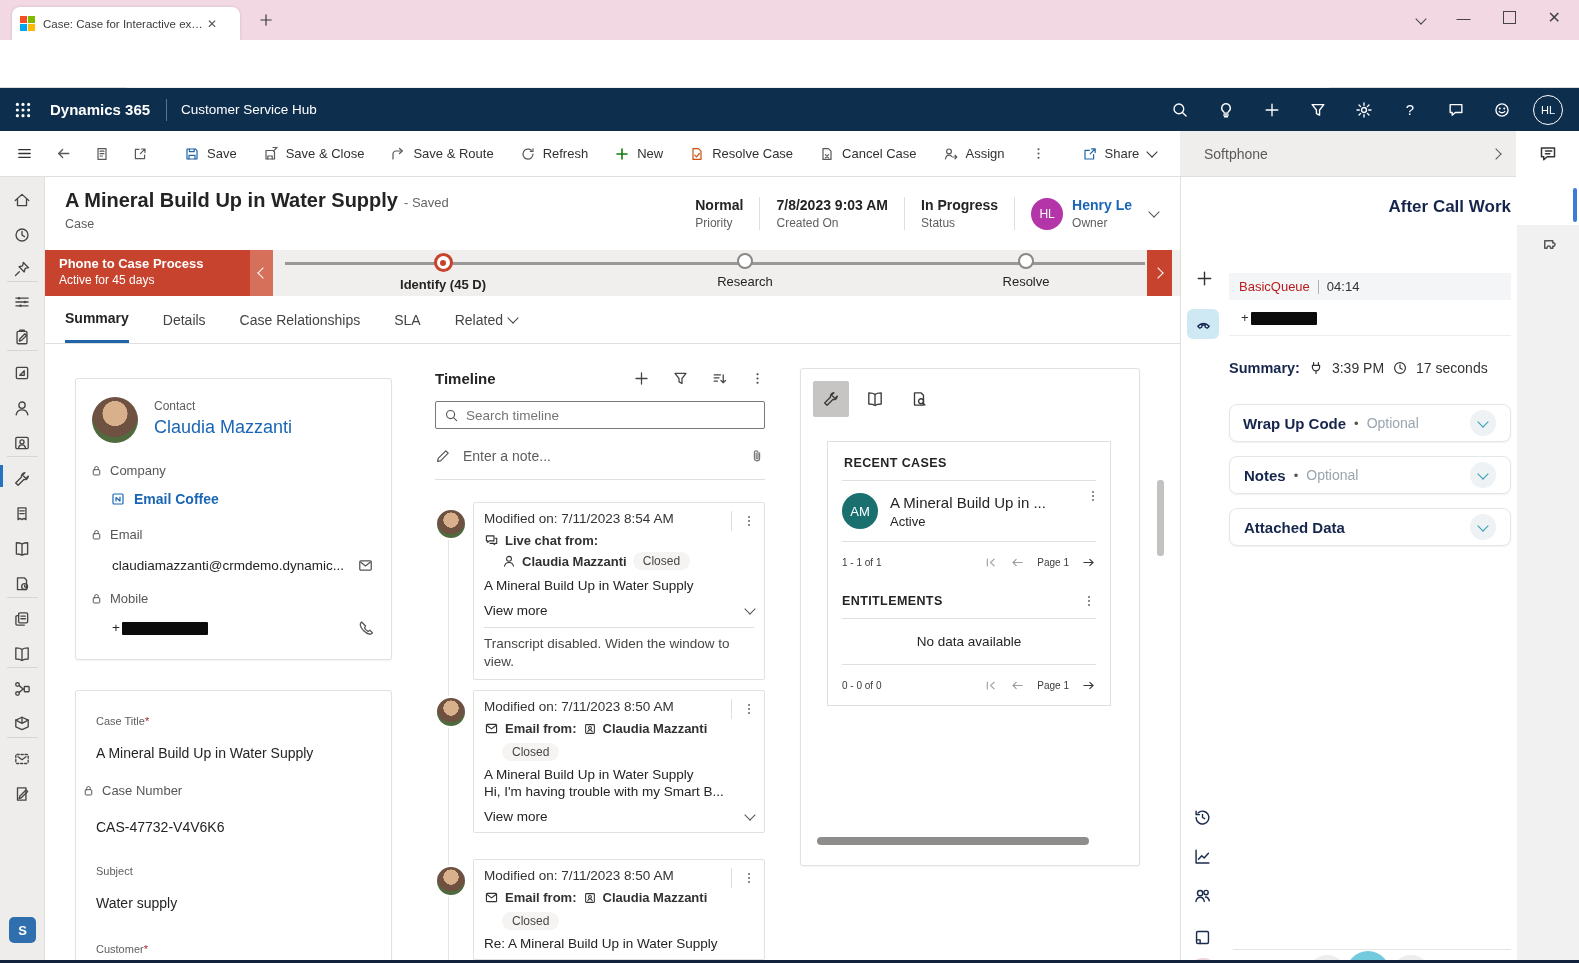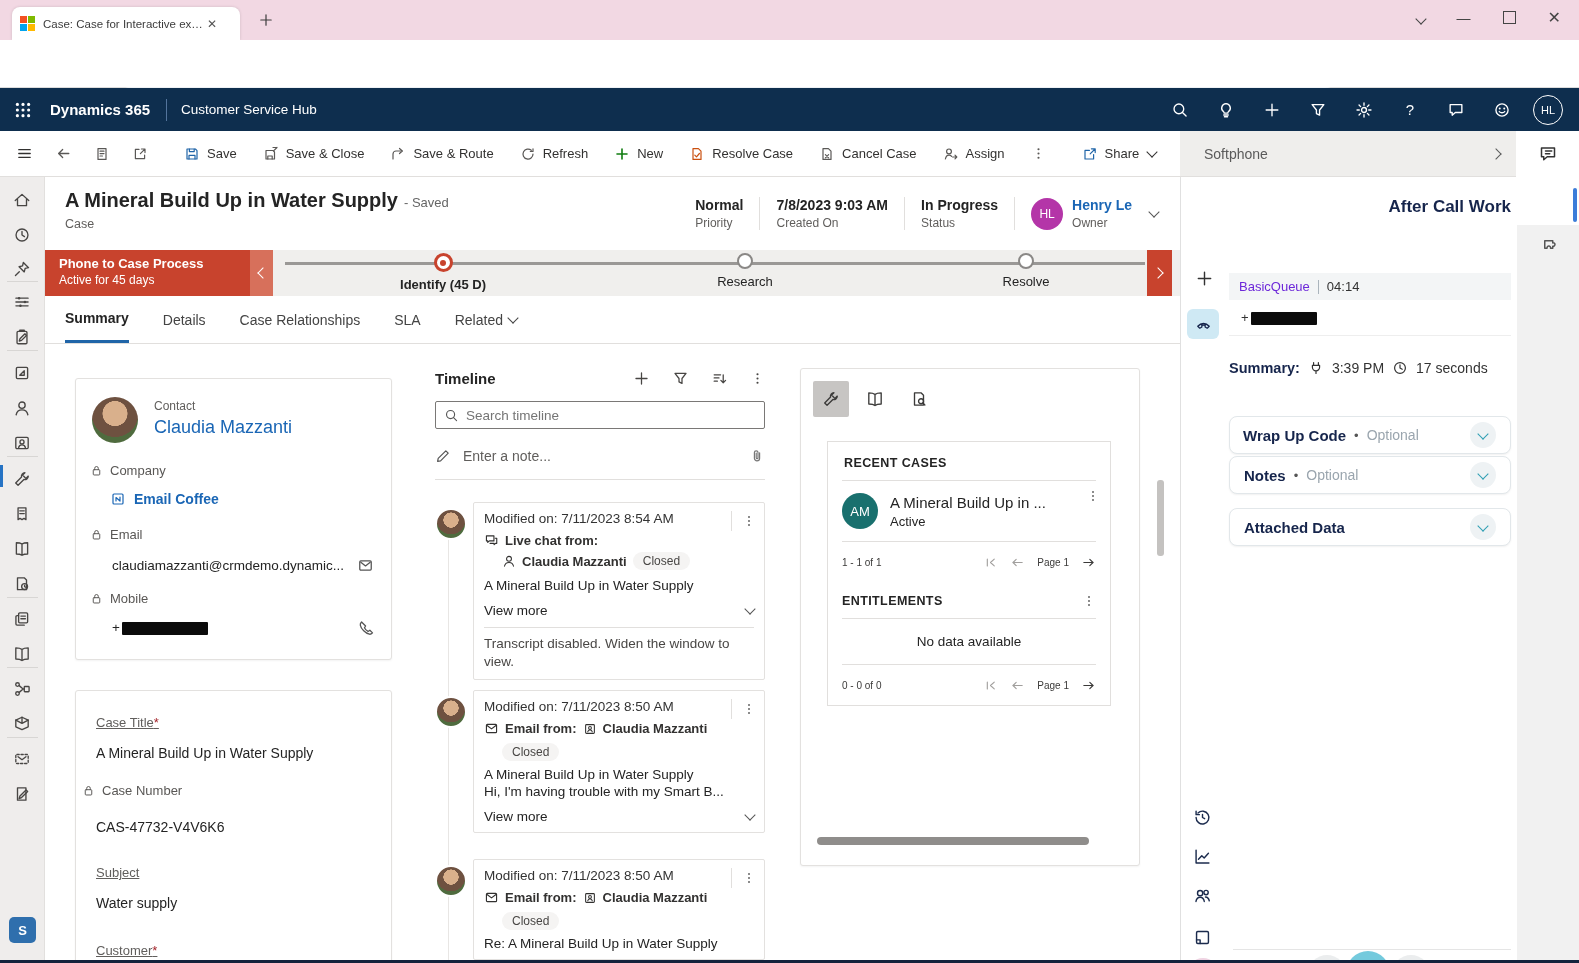--- a/index.html
+++ b/index.html
@@ -68,21 +68,21 @@
   .stglbl{font-size:13px;color:#242424;margin-top:5px;}
   .stglbl.b{font-weight:600;}
   
   #tabsrow{left:45px;top:296px;width:1135px;height:48px;background:#fff;border-bottom:1px solid #e1dfdd;box-sizing:border-box;display:flex;align-items:stretch;padding-left:20px;gap:34px;}
   .ftab{display:flex;align-items:center;font-size:14px;color:#444;gap:6px;}
   .ftab.active{font-weight:bold;color:#242424;border-bottom:3px solid #2065a8;}
   
   #content{left:45px;top:344px;width:1112px;height:619px;background:#fff;overflow:hidden;}
   .card{position:absolute;background:#fff;border:1px solid #e3e1df;border-radius:3px;box-shadow:0 1px 2px rgba(0,0,0,.05);}
   .lockrow{display:flex;align-items:center;gap:7px;font-size:13px;color:#595755;}
-  .fieldlbl{font-size:13px;color:#605e5c;text-decoration:underline;}
+  .fieldlbl{font-size:11px;color:#605e5c;}
   .fieldval{font-size:14px;color:#242424;}
   .req{color:#a4262c;}
   .photo{border-radius:50%;background:radial-gradient(circle at 50% 36%,#d9b08c 0 33%,#6e5140 34% 62%,#4f6b3e 63% 100%);}
   
   #tlcol{left:390px;top:0;width:330px;height:619px;position:absolute;}
   #tlsearch{width:100%;height:28px;border:1px solid #7a7876;border-radius:2px;box-sizing:border-box;font-size:13.5px;padding:0 8px 0 30px;color:#6d28d9;background:#fff;font-family:"Liberation Sans",sans-serif;}
   .tlitem{position:absolute;left:0;width:330px;}
   .tlav{position:absolute;left:0;top:6px;width:28px;height:28px;border:2px solid #fff;box-sizing:content-box;}
   .tlcard{margin-left:38px;border:1px solid #e3e1df;border-radius:2px;background:#fff;padding:8px 10px;box-sizing:border-box;position:relative;}
   .tlmod{font-size:13.5px;color:#333;}
@@ -922,41 +922,41 @@
     <svg class="i" width="19" height="19" viewBox="0 0 16 16">
         <rect x="3" y="3" width="10" height="10" rx="1"></rect>
         <path d="M3 10h3v3"></path>
       </svg>
     </div>
   <div class="abs" style="left:6px;top:781px;width:32px;height:32px;border-radius:50%;background:#efd3e2;color:#555;font-size:12px;display:flex;align-items:center;justify-content:center;">
     
     </div>
 
   <div class="abs row" style="left:48px;top:96px;width:282px;height:27px;background:#f3f5f6;padding:0 10px;box-sizing:border-box;gap:8px;">
-    <span style="font-size:13px;color:#6d28d9;">BasicQueue</span>
+    <span style="font-size:13px;color:#b91c1c;">BasicQueue</span>
     <span style="width:1px;height:14px;background:#aab4bc;"></span>
     <span style="font-size:13px;color:#333;">04:14</span>
   </div>
   <div class="abs row" style="left:48px;top:123px;width:282px;height:36px;background:#fff;border-bottom:1px solid #eee;padding:0 12px;box-sizing:border-box;">
     <span style="font-size:13px;color:#333;"><span>+</span><span class="redact" style="width:66px;height:13px;margin-left:2px;"></span></span>
   </div>
   <div class="abs row" style="left:48px;top:183px;gap:8px;color:#333;">
     <span style="font-size:14.5px;font-weight:bold;color:#16254c;">Summary:</span>
     <svg class="i" width="16" height="16" viewBox="0 0 16 16">
         <path d="M5.6 2.6v2.8M10.4 2.6v2.8M4.4 5.4h7.2v1.8a3.6 3.6 0 0 1-7.2 0zM8 10.8v2.6"></path>
       </svg>
     <span style="font-size:14px;">3:39 PM</span>
     <svg class="i" width="16" height="16" viewBox="0 0 16 16">
         <circle cx="8" cy="8" r="5.4"></circle>
         <path d="M8 4.8V8l2.2 1.3"></path>
       </svg>
     <span style="font-size:14px;">17 seconds</span>
   </div>
 
-  <div class="spcard" style="top:239px;padding-left:13px;">
+  <div class="spcard" style="top:227px;padding-left:13px;">
     <span class="lbl">Wrap Up Code</span>
     <span class="dot">•</span>
     <span class="hint">Optional</span>
     <span class="spchev">
         <span class="chv" style="margin-top:-3px;"></span>
       </span>
   </div>
   <div class="spcard" style="top:279px;">
     <span class="lbl">Notes</span>
     <span class="dot">•</span>

